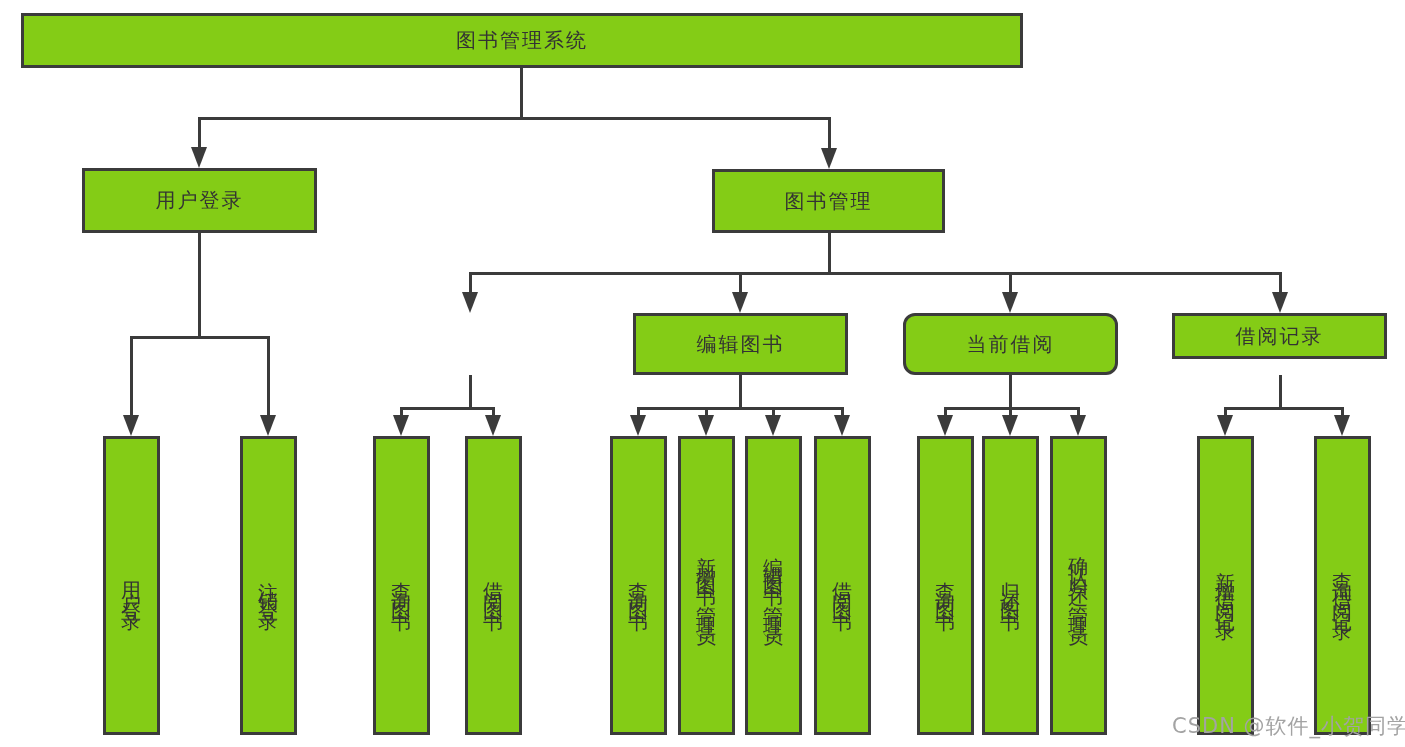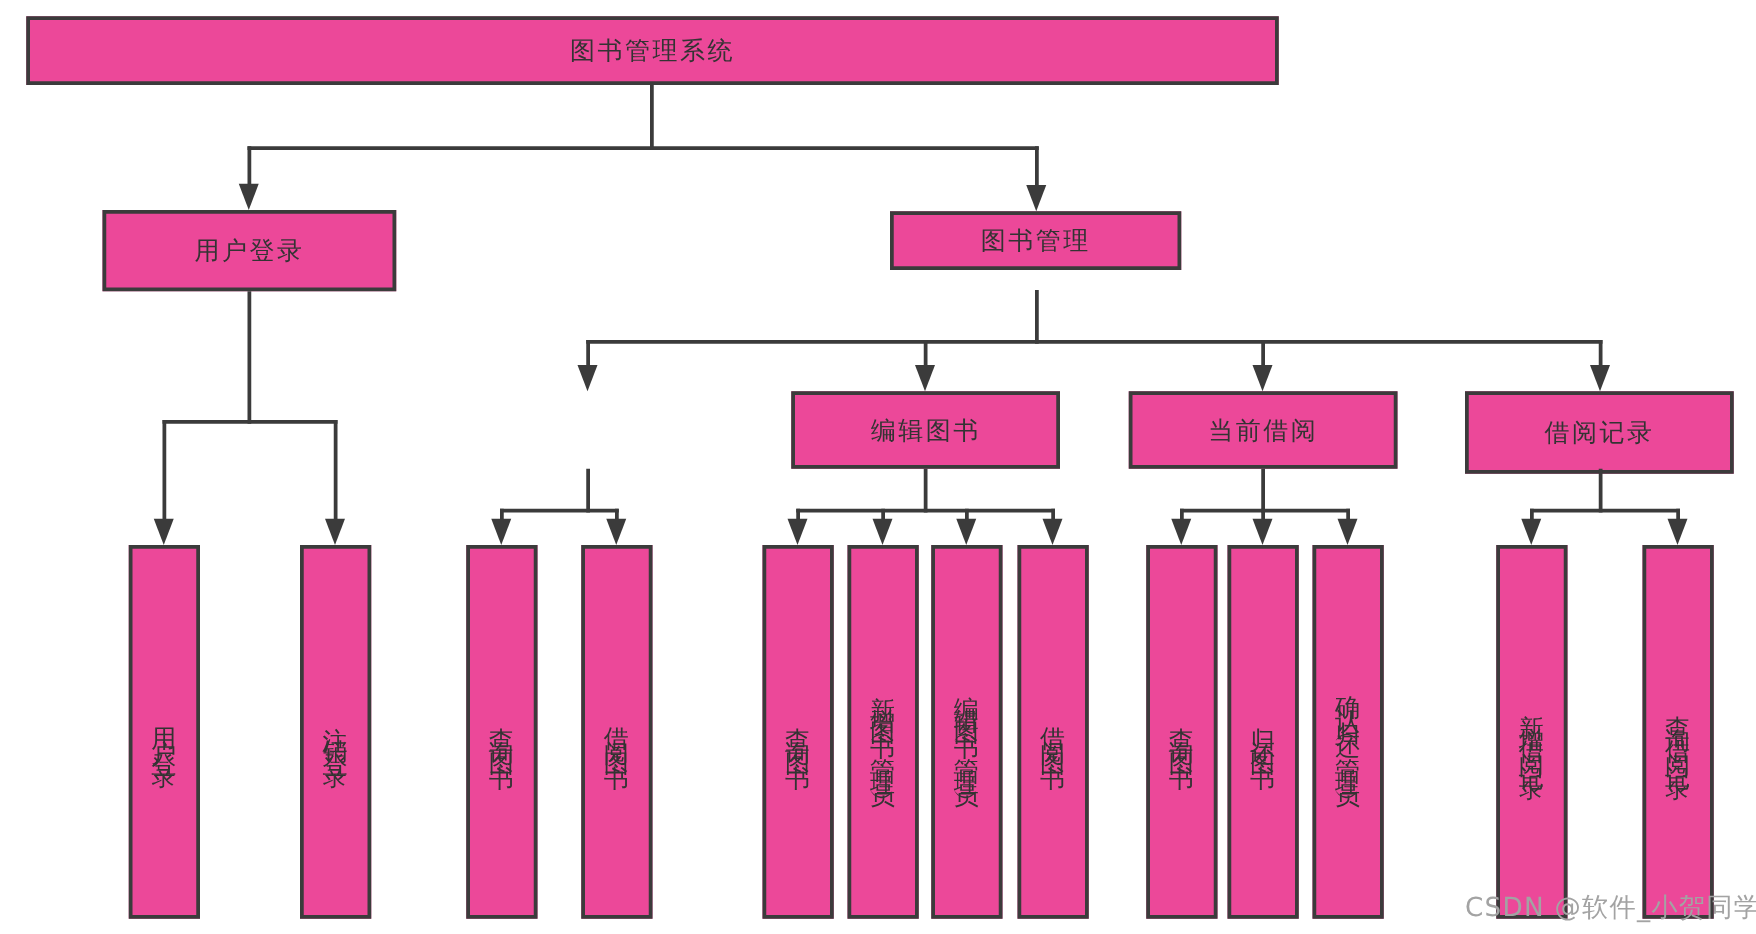--- a/index.html
+++ b/index.html
@@ -7,21 +7,21 @@
     position: relative;
     width: 1405px;
     height: 747px;
     background: #ffffff;
     font-family: "DejaVu Sans", "Liberation Sans", sans-serif;
     overflow: hidden;
   }
   .node {
     position: absolute;
     box-sizing: border-box;
-    background: #ec4899;
+    background: #84cc16;
     border: 3px solid #3b3b3b;
     color: #333333;
     display: flex;
     align-items: center;
     justify-content: center;
     font-size: 20px;
     letter-spacing: 2px;
     text-align: center;
     white-space: nowrap;
   }
@@ -57,34 +57,34 @@
 <div class="canvas">
 
   <div class="node" style="left:21px; top:13px; width:1002px; height:55px;">
     <span class="label">图书管理系统</span>
   </div>
 
   <div class="node" style="left:82px; top:168px; width:235px; height:65px;">
     <span class="label">用户登录</span>
   </div>
 
-  <div class="node" style="left:712px; top:169px; width:233px; height:47px;">
+  <div class="node" style="left:712px; top:169px; width:233px; height:64px;">
     <span class="label">图书管理</span>
   </div>
 
 
   <div class="node" style="left:633px; top:313px; width:215px; height:62px;">
     <span class="label">编辑图书</span>
   </div>
 
-  <div class="node" style="left:903px; top:313px; width:215px; height:62px;">
+  <div class="node" style="left:903px; top:313px; width:215px; height:62px;border-radius:12px;">
     <span class="label">当前借阅</span>
   </div>
 
-  <div class="node" style="left:1172px; top:313px; width:215px; height:66px;">
+  <div class="node" style="left:1172px; top:313px; width:215px; height:46px;">
     <span class="label">借阅记录</span>
   </div>
 
   <div class="node leaf" style="left:103px; top:436px; width:57px; height:299px;">
     <span class="label">用户登录</span>
   </div>
 
   <div class="node leaf" style="left:240px; top:436px; width:57px; height:299px;">
     <span class="label">注销登录</span>
   </div>

